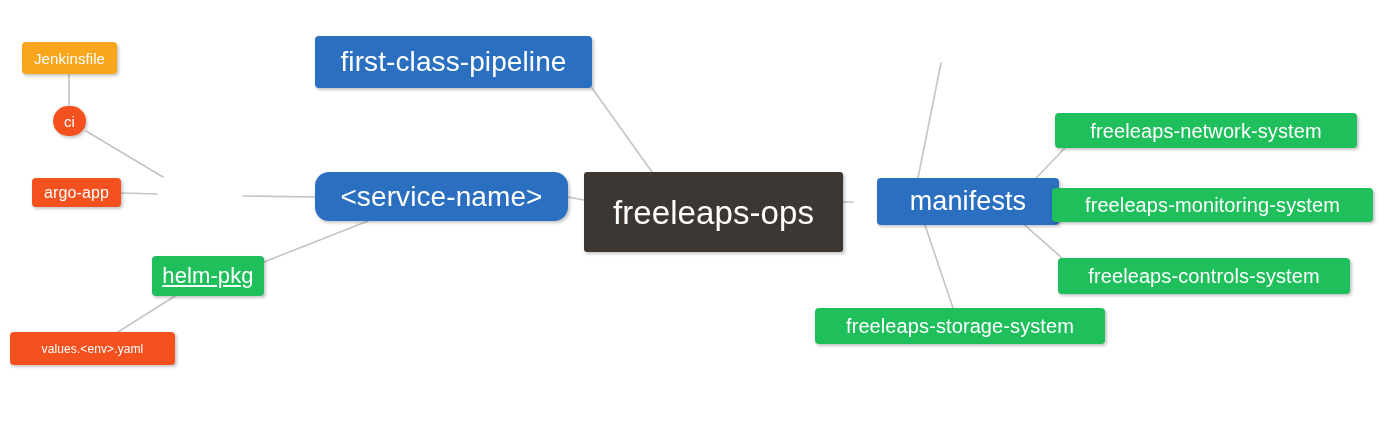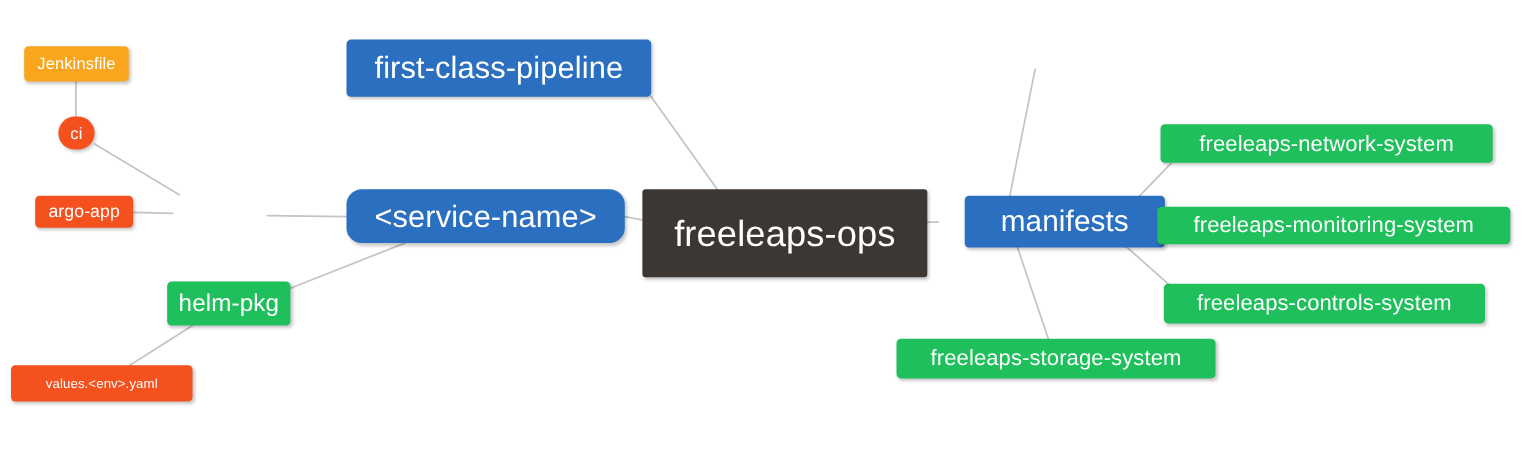--- a/index.html
+++ b/index.html
@@ -48,21 +48,21 @@
   .node.blue  { background: #2a6fc0; }
   .node.green { background: #1fbf5c; }
   .node.orange{ background: #f9a61c; margin-top: 17px; }
   .node.red   { background: #f4511e; }
 
   .n-first-class-pipeline { left:315px; top:36px;  width:277px; height:52px; font-size:28px; }
   .n-service-name        { left:315px; top:172px; width:253px; height:49px; font-size:28px;border-radius:14px; }
   .n-manifests           { left:853px; top:178px; width:182px; height:47px; font-size:27px;margin-left:24px; }
 
   .n-env       { left:157px; top:177px; width:86px;  height:38px; font-size:21px; }
-  .n-helm-pkg  { left:152px; top:256px; width:112px; height:40px; font-size:22px; }
+  .n-helm-pkg  { left:152px; top:256px; width:112px; height:40px; font-size:22px;text-decoration:underline; }
 
   .n-devops     { left:800px;  top:27px;  width:285px; height:36px; font-size:20px; }
   .n-network    { left:1055px; top:113px; width:302px; height:35px; font-size:20px; }
   .n-monitoring { left:1052px; top:188px; width:321px; height:34px; font-size:20px; }
   .n-controls   { left:1058px; top:258px; width:292px; height:36px; font-size:20px; }
   .n-storage    { left:815px;  top:308px; width:290px; height:36px; font-size:20px; }
 
   .n-jenkinsfile { left:22px; top:25px;  width:95px;  height:32px; font-size:15px; }
   .n-ci          { left:53px; top:106px; width:33px;  height:30px; font-size:15px;border-radius:15px; }
   .n-argo-app    { left:32px; top:178px; width:89px;  height:29px; font-size:16px; }

